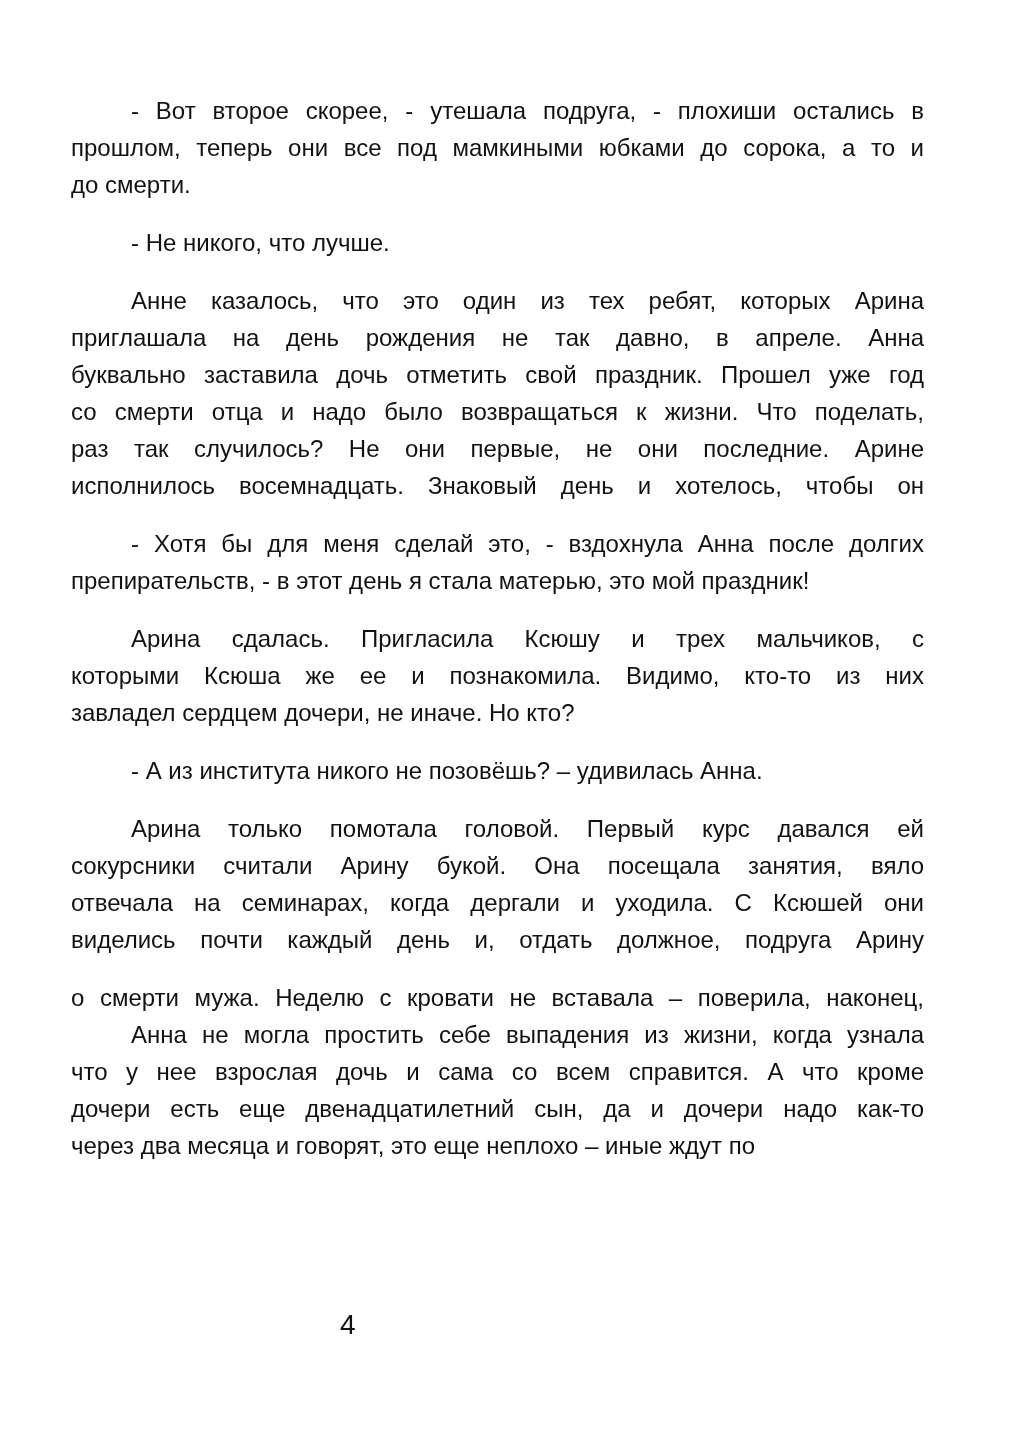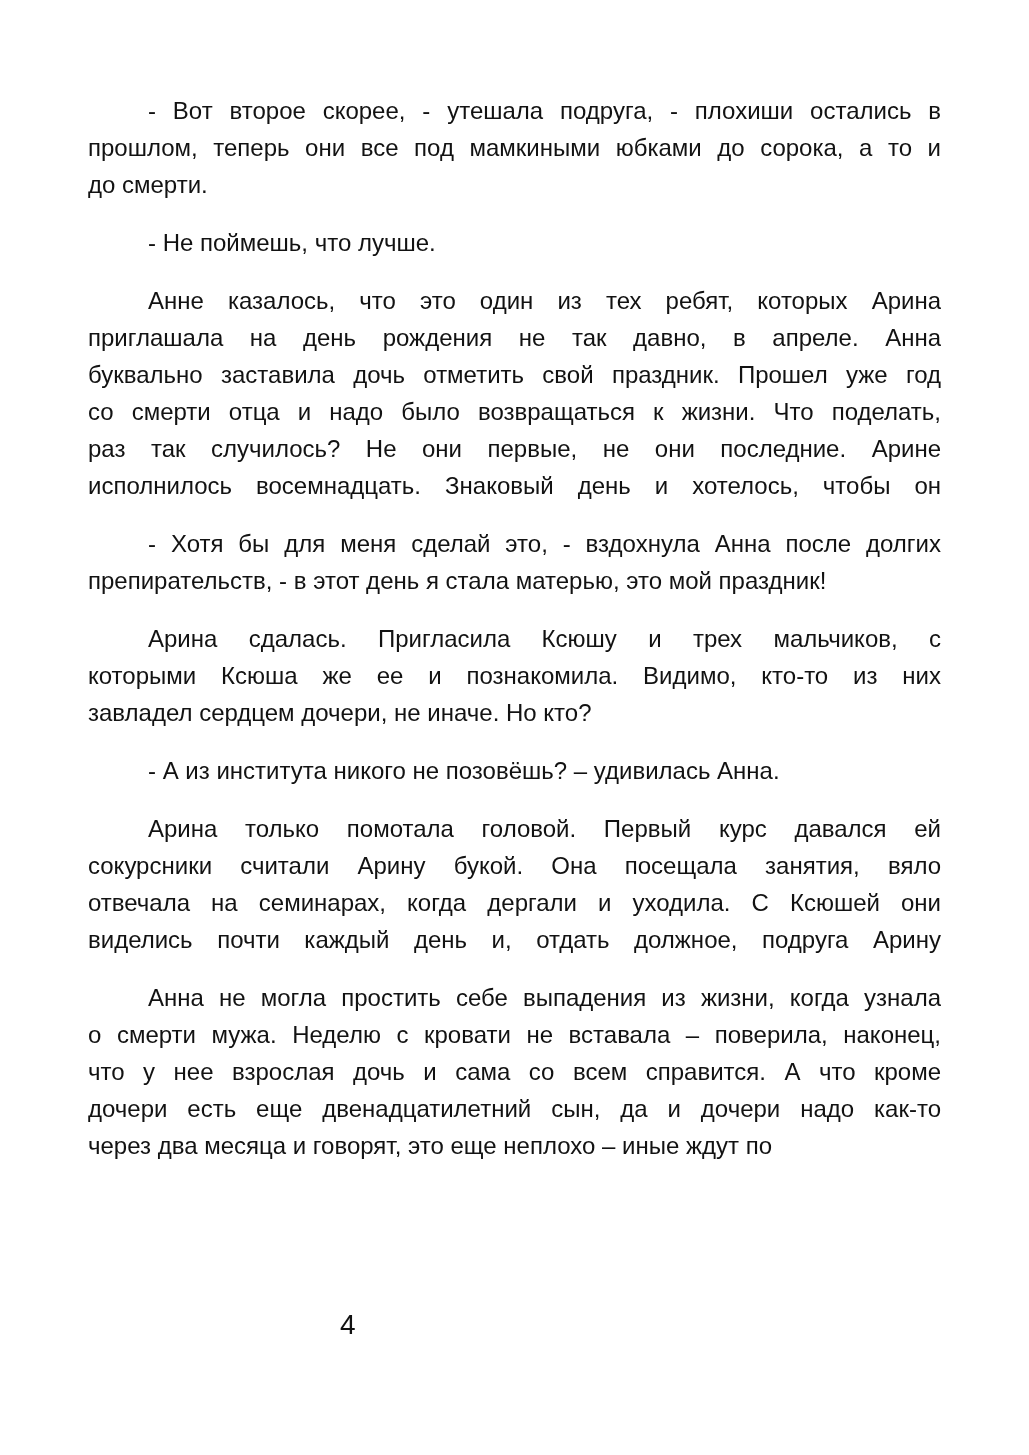--- a/index.html
+++ b/index.html
@@ -6,21 +6,21 @@
   body {
     width: 1029px; height: 1455px;
     background: #ffffff;
     position: relative;
     font-family: "Liberation Sans", "DejaVu Sans", sans-serif;
     color: #121212;
     overflow: hidden;
   }
   .text-column {
     position: absolute;
-    left: 88px; top: 92px;
+    left: 71px; top: 92px;
     width: 853px;
   }
   .para { margin: 0 0 21px 0; }
   .line {
     font-size: 24px;
     line-height: 37px;
     height: 37px;
     overflow: hidden;
     text-align: justify;
     text-align-last: justify;
@@ -40,21 +40,21 @@
 
 <div class="text-column">
 
   <div class="para">
     <div class="line first">- Вот второе скорее, - утешала подруга, - плохиши остались в</div>
     <div class="line">прошлом, теперь они все под мамкиными юбками до сорока, а то и</div>
     <div class="line last">до смерти.</div>
   </div>
 
   <div class="para">
-    <div class="line first last">- Не поймешь, что лучше.</div>
+    <div class="line first last">- Не никого, что лучше.</div>
   </div>
 
   <div class="para">
     <div class="line first">Анне казалось, что это один из тех ребят, которых Арина</div>
     <div class="line">приглашала на день рождения не так давно, в апреле. Анна</div>
     <div class="line">буквально заставила дочь отметить свой праздник. Прошел уже год</div>
     <div class="line">со смерти отца и надо было возвращаться к жизни. Что поделать,</div>
     <div class="line">раз так случилось? Не они первые, не они последние. Арине</div>
     <div class="line">исполнилось восемнадцать. Знаковый день и хотелось, чтобы он</div>
   </div>
@@ -75,22 +75,22 @@
   </div>
 
   <div class="para">
     <div class="line first">Арина только помотала головой. Первый курс давался ей</div>
     <div class="line">сокурсники считали Арину букой. Она посещала занятия, вяло</div>
     <div class="line">отвечала на семинарах, когда дергали и уходила. С Ксюшей они</div>
     <div class="line">виделись почти каждый день и, отдать должное, подруга Арину</div>
   </div>
 
   <div class="para">
+    <div class="line">о смерти мужа. Неделю с кровати не вставала – поверила, наконец,</div>
     <div class="line first">Анна не могла простить себе выпадения из жизни, когда узнала</div>
-    <div class="line">о смерти мужа. Неделю с кровати не вставала – поверила, наконец,</div>
     <div class="line">что у нее взрослая дочь и сама со всем справится. А что кроме</div>
     <div class="line">дочери есть еще двенадцатилетний сын, да и дочери надо как-то</div>
     <div class="line last">через два месяца и говорят, это еще неплохо – иные ждут по</div>
   </div>
 
 </div>
 
 <div class="page-number">4</div>
 
 </body></html>

